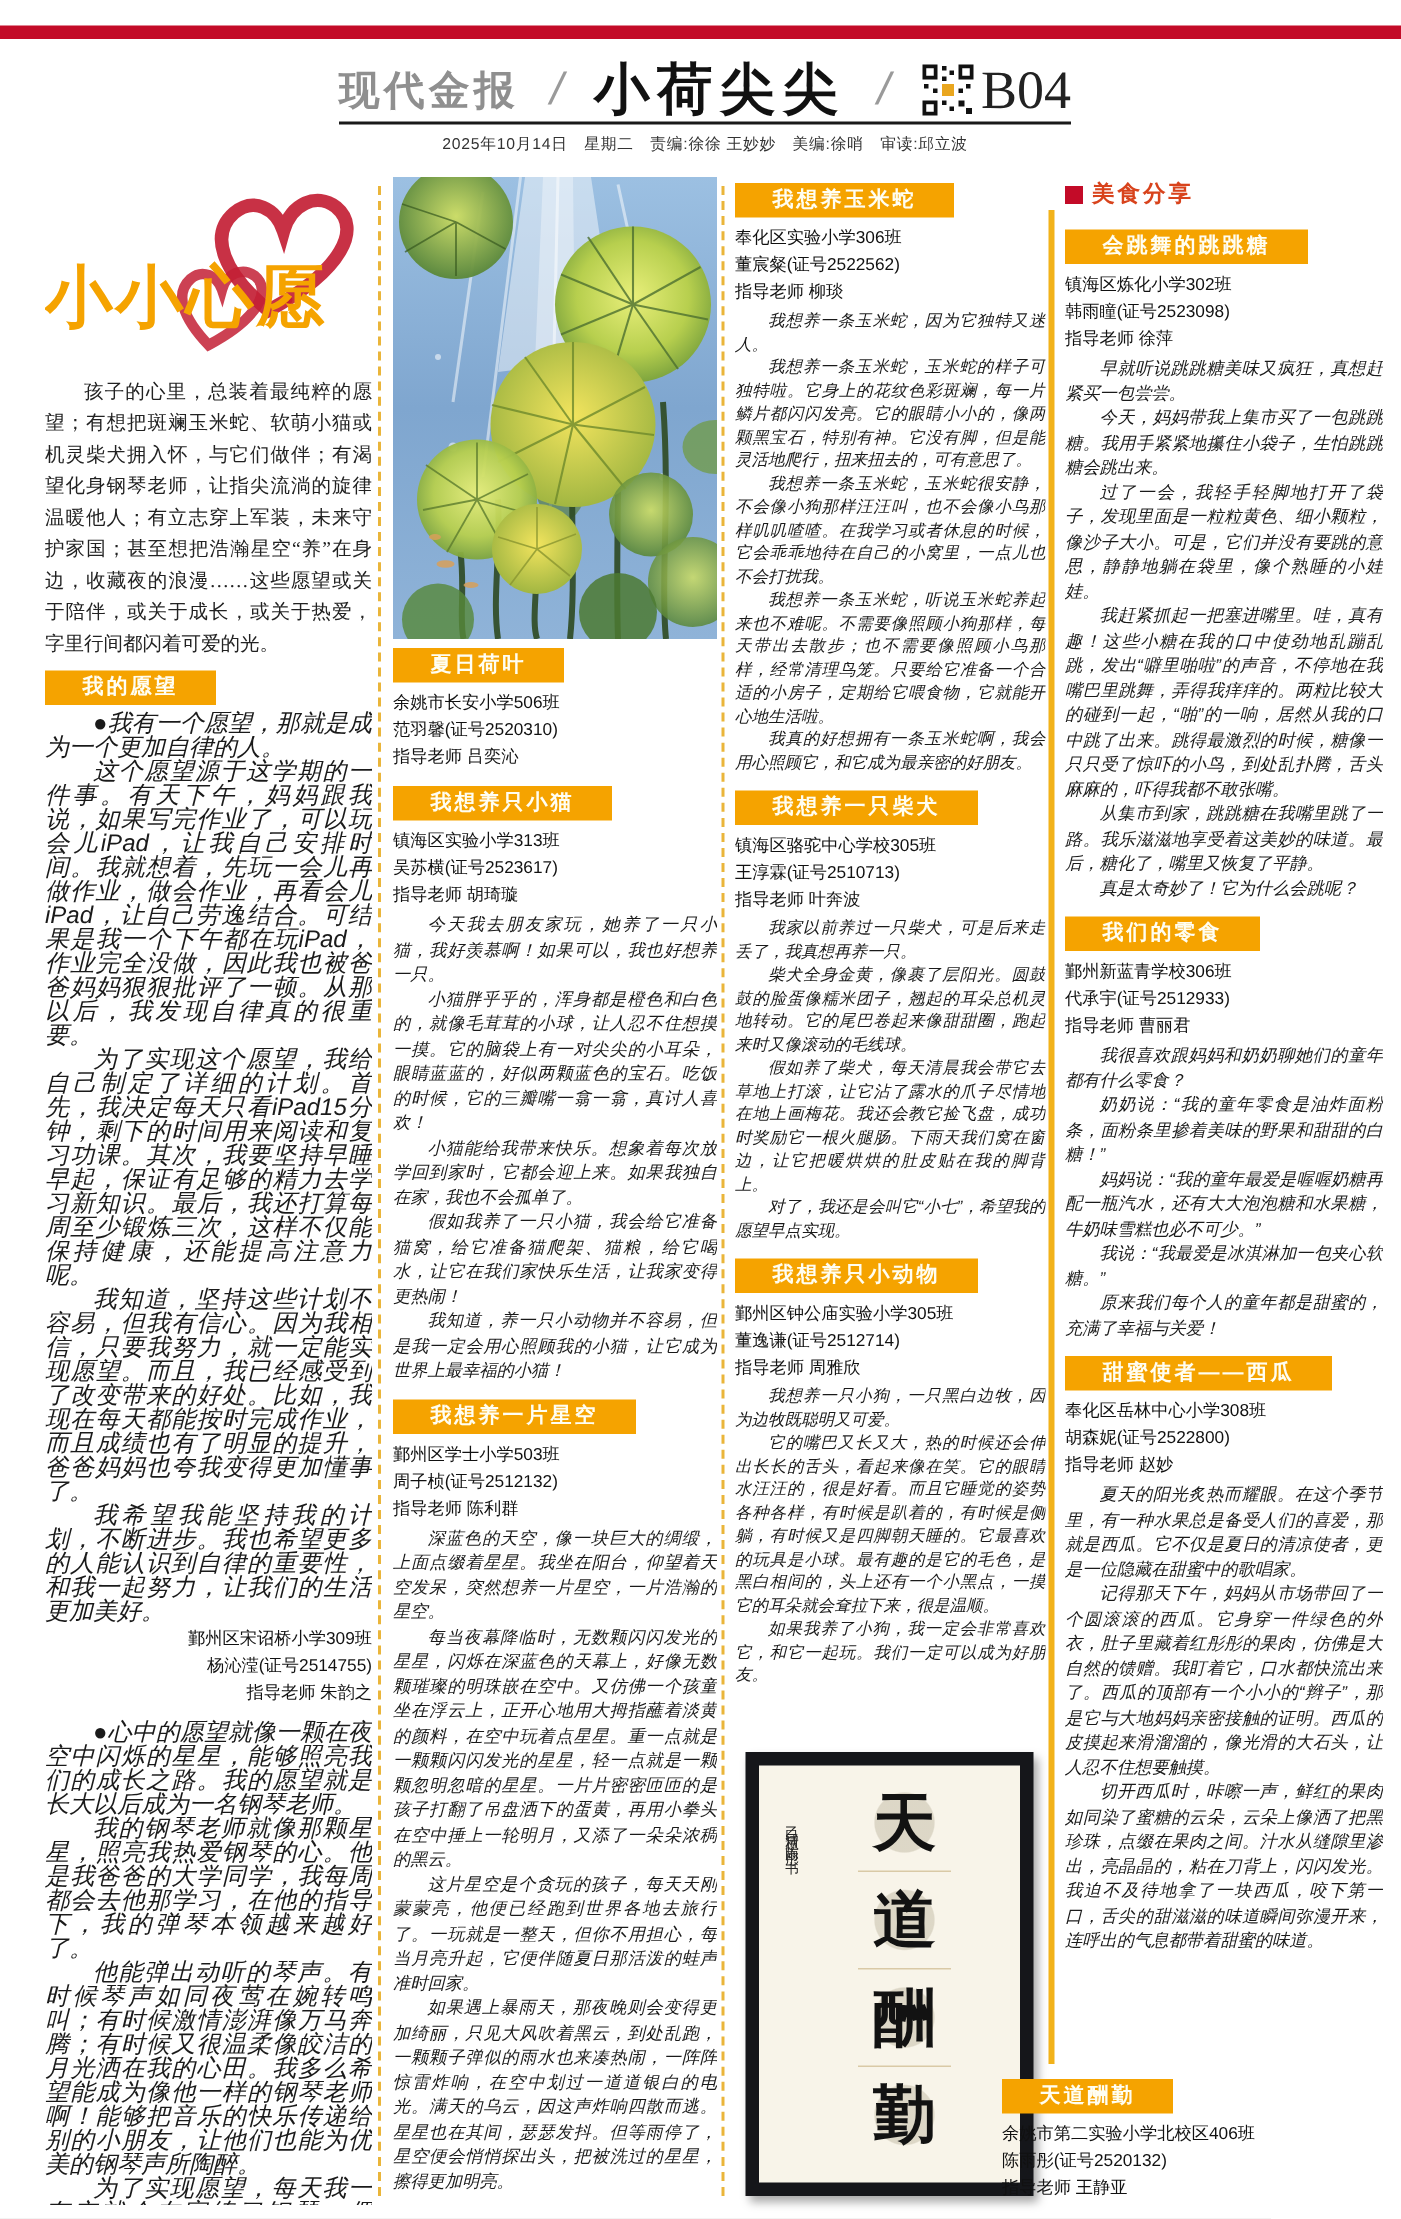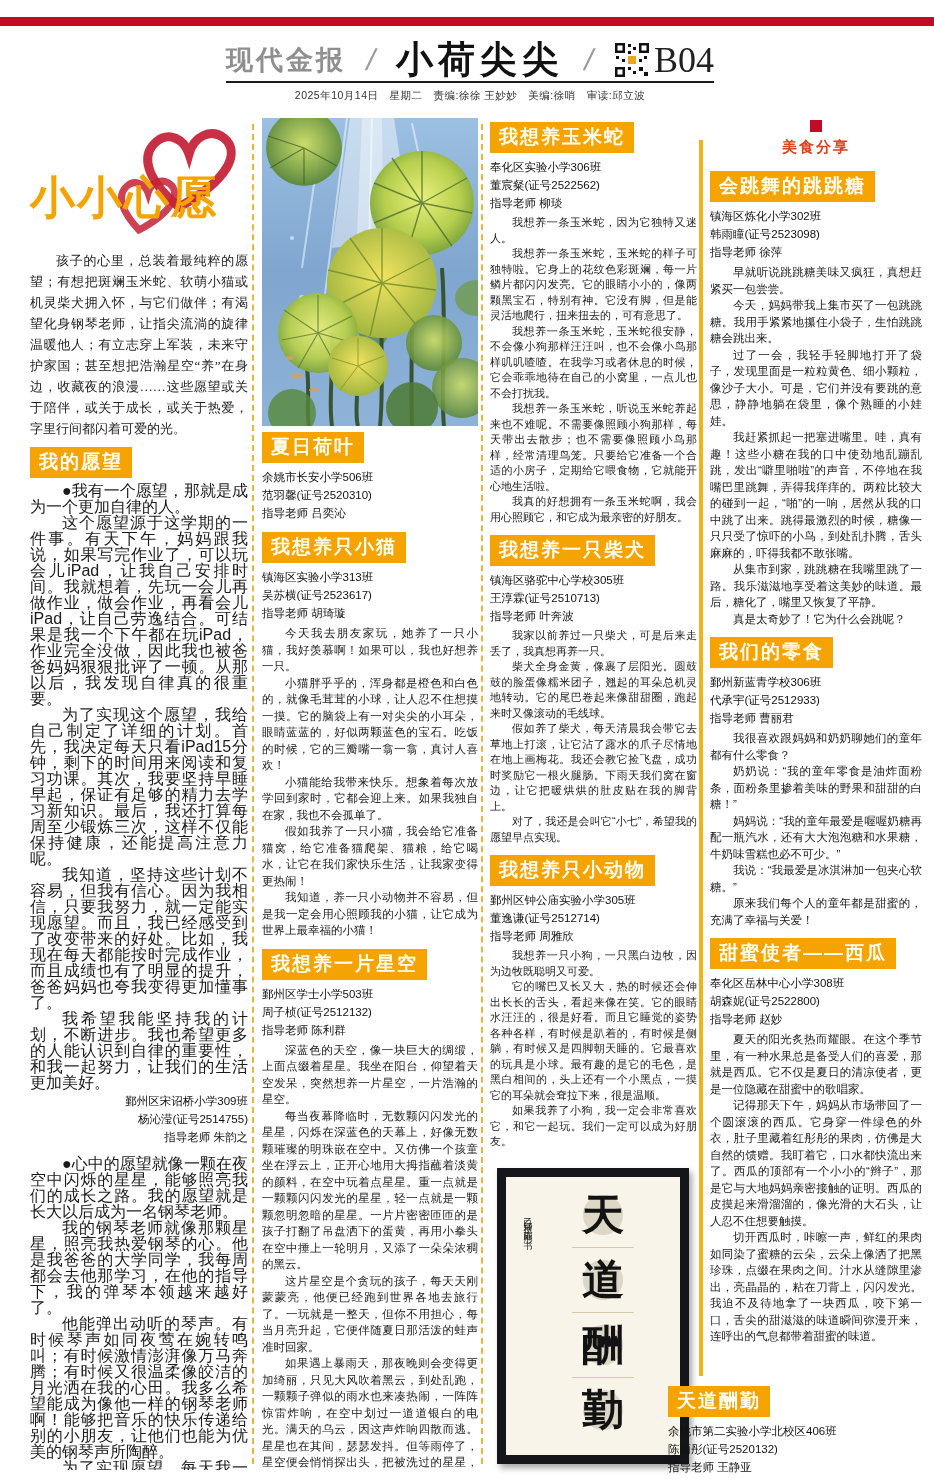--- a/index.html
+++ b/index.html
@@ -23,38 +23,38 @@
   .col2{left:262px;width:216px;height:1352px;}
   .col3{left:490px;width:207px;height:1046px;}
   .col4{left:710px;width:212px;height:1258px;}
   .vsep{position:absolute;top:124px;height:1340px;width:0;border-left:2px dashed #eab53a;}
   .vsep1{left:252px;} .vsep2{left:481px;}
   .ysep{position:absolute;left:699px;top:140px;width:4px;height:1236px;background:#f2b21a;}
   
   .article{margin-bottom:10px;}
   .h-bar{margin:4px 0 5px;}
   .h-bar span{display:inline-block;background:#f5a300;color:#fffef2;font-weight:bold;
-              font-size:19px;letter-spacing:2px;padding:2px 9px 3px;}
-  .para{margin:0;text-align:justify;text-indent:2em;font-size:11.5px;line-height:16.5px;}
+              font-size:14px;letter-spacing:2px;padding:2px 25px 3px;}
+  .para{margin:0;text-align:justify;text-indent:2em;font-size:11.5px;line-height:16.5px;font-style:italic;}
   .col1 .para{font-size:16px;line-height:16px;}
   .col3 .para{font-size:11px;line-height:15.5px;}
   .credits{margin:1px 0 3px;}
   .credit-line{font-size:11.5px;line-height:18px;color:#111;}
   .credits.right{text-align:right;}
   
   .title-art{position:relative;height:128px;margin-bottom:4px;}
   .title-art svg{position:absolute;top:-6px;right:2px;}
   .feature-title{position:absolute;left:0px;top:50px;margin:0;font-size:45px;font-weight:bold;
                  color:#f5a300;letter-spacing:2px;font-family:"Liberation Sans",sans-serif;}
   .intro{font-family:"Liberation Serif","DejaVu Serif",serif;font-size:13px;line-height:21px;
          text-align:justify;text-indent:2em;color:#222;margin:4px 0 8px;}
   
   .lotus-wrap{width:216px;height:308px;margin-bottom:6px;}
   
-  .food-tag{display:flex;align-items:center;gap:6px;margin:2px 0 14px;flex-direction:column;}
+  .food-tag{display:flex;align-items:center;gap:6px;margin:2px 0 14px;}
   .food-tag .sq{width:12px;height:12px;background:#c30b28;}
   .food-tag .txt{font-size:15px;font-weight:bold;color:#d8431c;letter-spacing:2px;}
   
   .callig{position:absolute;left:497px;top:1168px;width:192px;height:296px;
           background:#15161a;padding:9px;box-sizing:border-box;box-shadow:3px 4px 6px rgba(0,0,0,.35);}
   .callig-paper{background:#f8f4e9;width:100%;height:100%;display:flex;box-sizing:border-box;
                 padding:6px 8px;}
   .inscription{width:20px;margin-top:28px;writing-mode:vertical-rl;font-size:9px;letter-spacing:2px;
                color:#222;font-family:"Liberation Serif","DejaVu Serif",serif;}
   .seals{margin-top:8px;}

